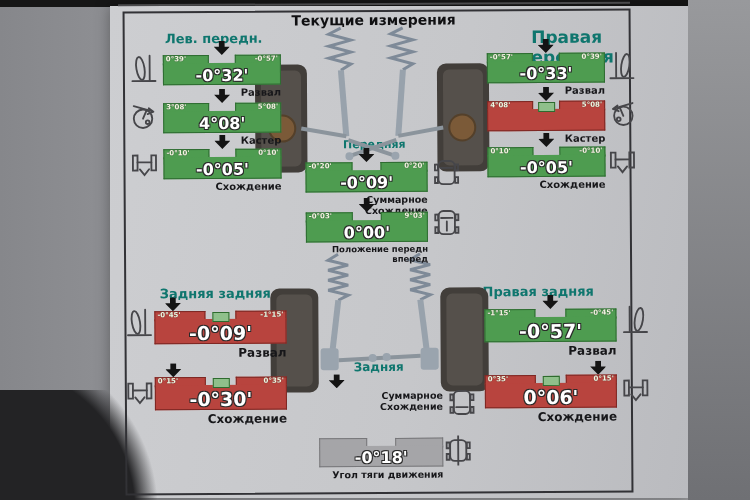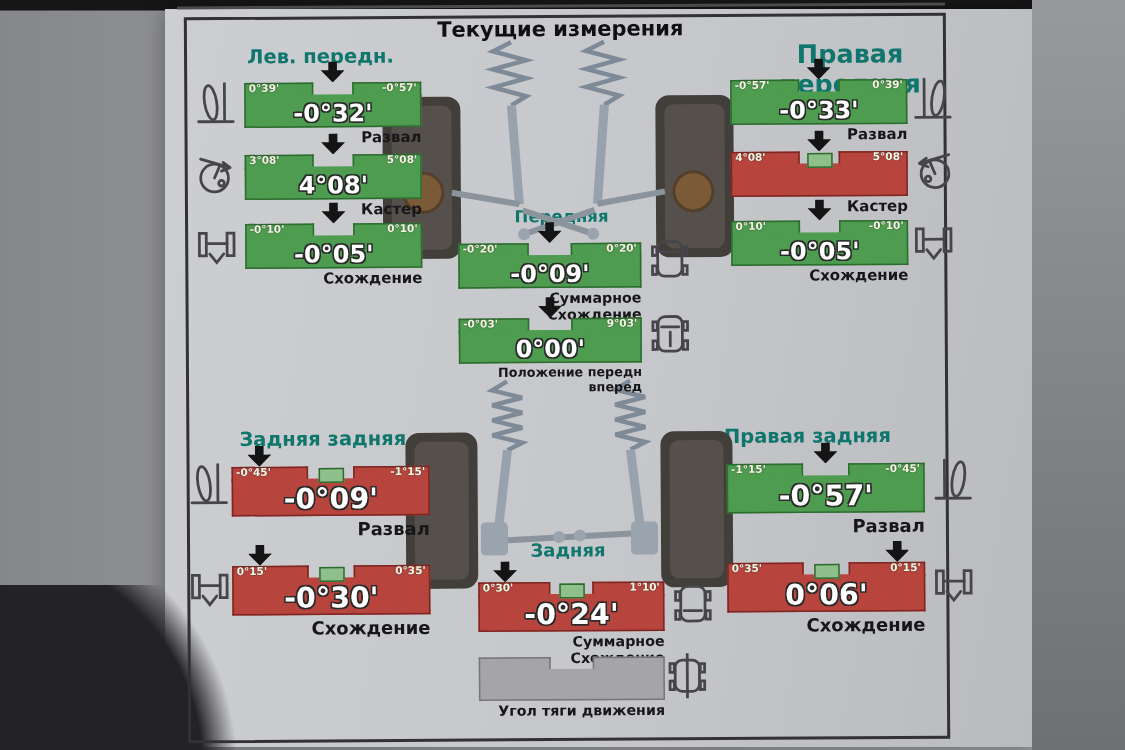--- a/index.html
+++ b/index.html
@@ -294,40 +294,32 @@
       <span class="lim lr">0°15'</span>
       <span class="val">0°06'</span>
     </div>
     <div class="cap">Схождение</div>
   </div>
 
   <div class="meas bad rear midcap" style="left:318px;top:374px;width:124px">
     <div class="arrowrow">
         <div class="arrow pos-l"></div>
       </div>
-    <div class="bar">
-      <i class="sh l"></i>
-        <i class="sh r"></i>
-        <div class="body"></div>
-        <i class="tg"></i>
-      <span class="lim ll">0°30'</span>
-      <span class="lim lr">1°10'</span>
-      <span class="val">-0°24'</span>
-    </div>
     <div class="cap">Суммарное Схождение</div>
   </div>
 
   <div class="meas neutral rear midcap noarrow" style="left:318px;top:438px;width:124px">
 
     <div class="bar">
       <i class="sh l"></i>
         <i class="sh r"></i>
         <div class="body"></div>
       <span class="lim ll"></span>
       <span class="lim lr"></span>
+      <span class="val">-0°18'</span>
     </div>
     <div class="cap">Угол тяги движения</div>
   </div>
 
   <div class="sideicon" style="left:130px;top:52px">
     <svg viewBox="0 0 24 26">
         <line x1="17" y1="2" x2="17" y2="23"></line>
         <ellipse cx="9" cy="13" rx="3.5" ry="10" transform="rotate(-9 9 13)"></ellipse>
         <line x1="2" y1="24" x2="22" y2="24"></line>
       </svg>

